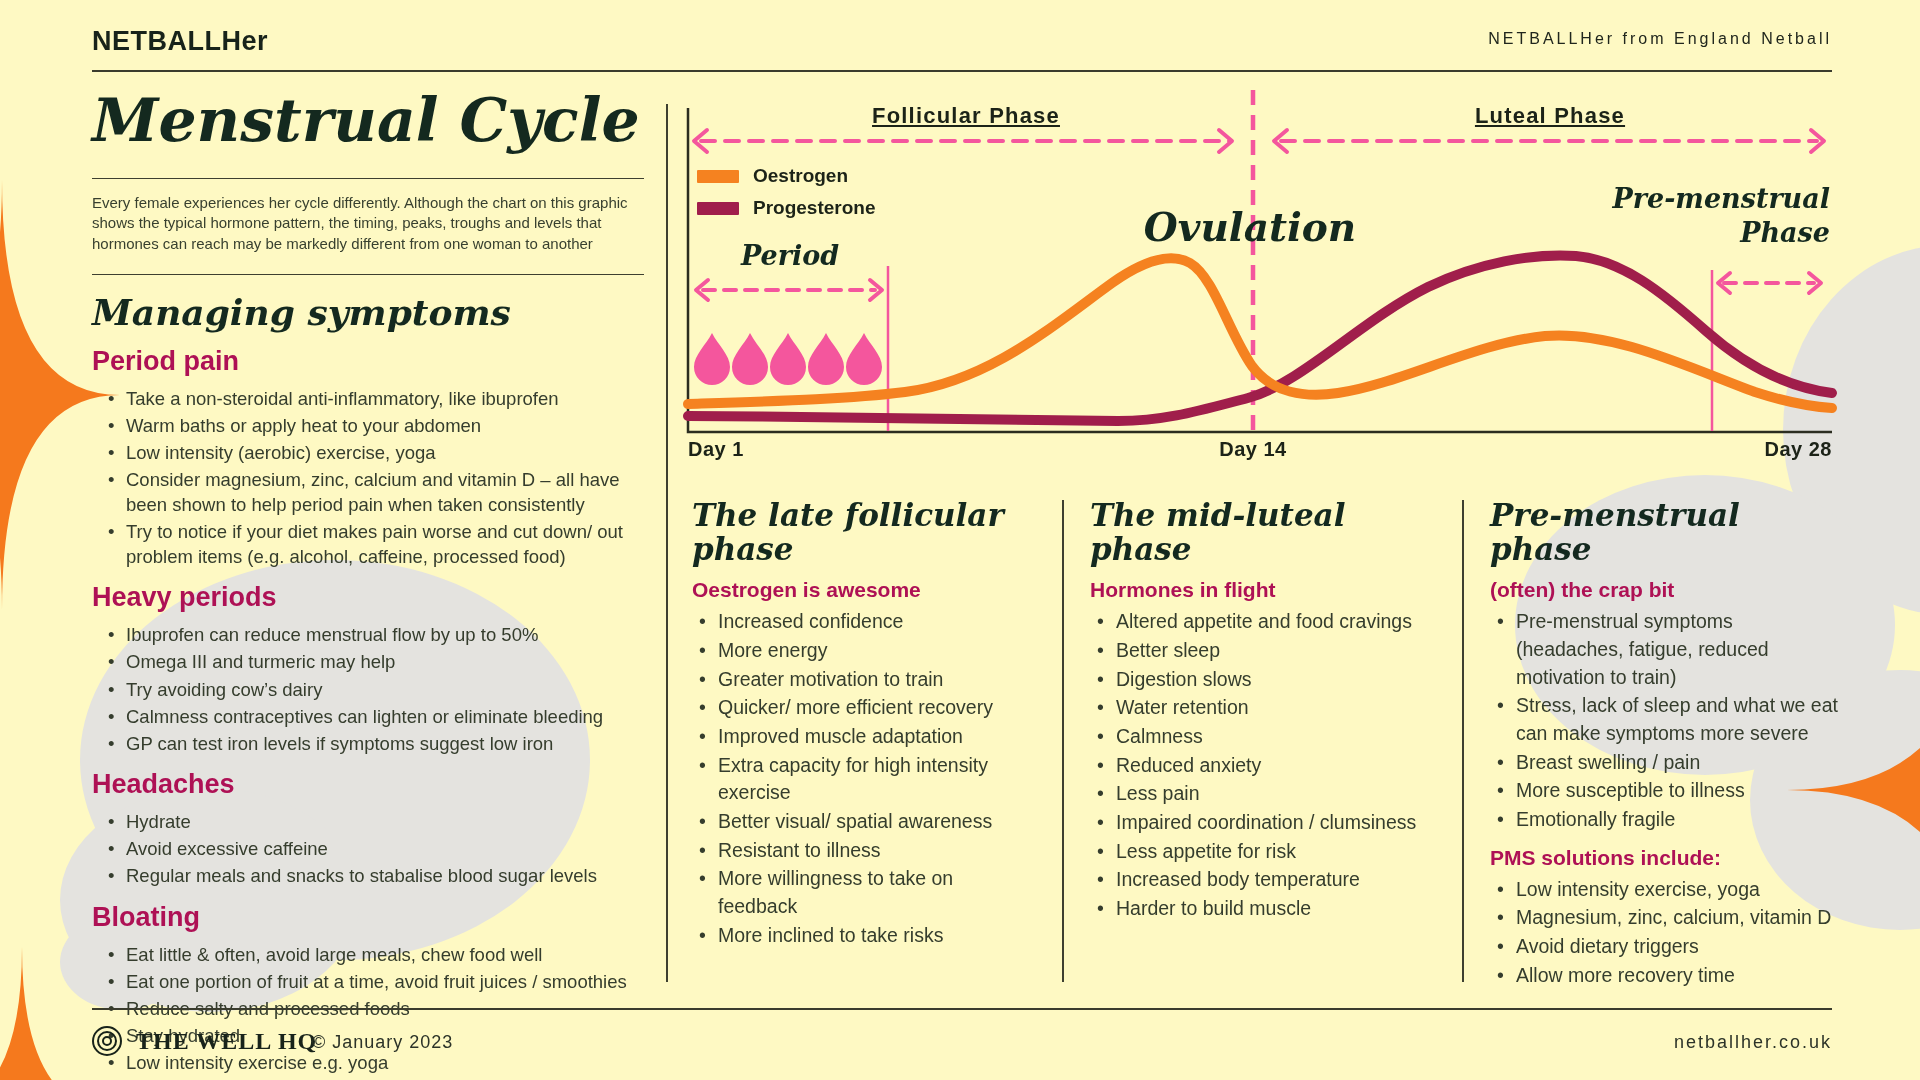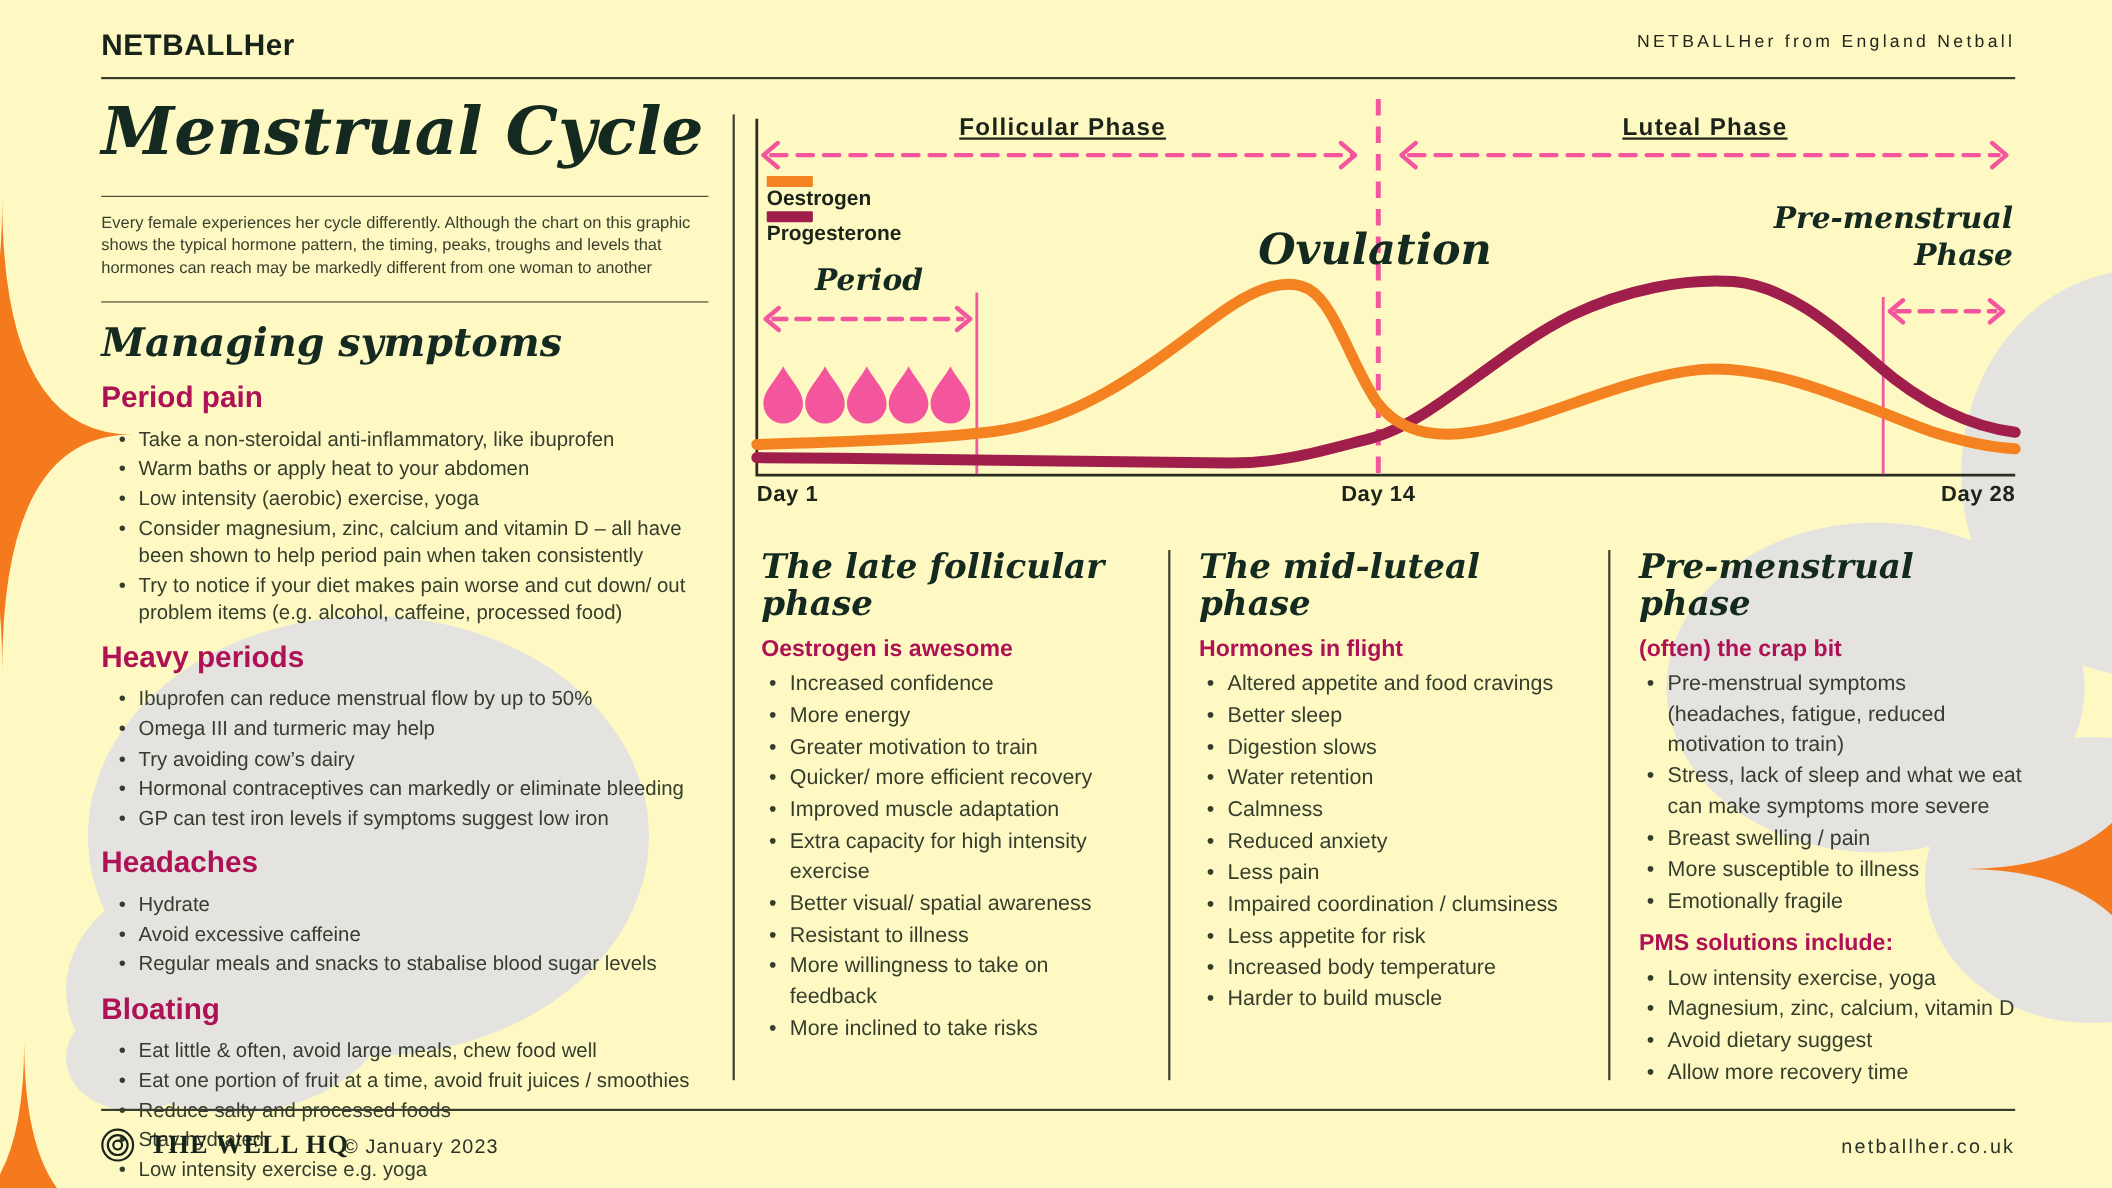--- a/index.html
+++ b/index.html
@@ -41,21 +41,21 @@
   .lbl-follicular{left:692px;width:548px;top:103px;}
   .lbl-luteal{left:1274px;width:552px;top:103px;}
   .lbl-ovulation{position:absolute;left:1100px;width:300px;top:204px;text-align:center;font-size:39px;}
   .lbl-period{position:absolute;left:690px;width:200px;top:240px;text-align:center;font-size:27px;}
   .lbl-pre{position:absolute;left:1556px;width:274px;top:182px;text-align:right;font-size:27px;line-height:1.25;white-space:pre-line;}
   .day{position:absolute;top:438px;font-size:20px;letter-spacing:.5px;}
   .day1{left:688px;}
   .day14{left:1153px;width:200px;text-align:center;}
   .day28{left:1682px;width:150px;text-align:right;}
   .legend{position:absolute;left:697px;top:160px;}
-  .legend .row{display:flex;height:32px;flex-direction:column;}
+  .legend .row{display:flex;align-items:center;height:32px;}
   .legend .swatch{width:42px;height:13px;margin-right:14px;border-radius:1px;}
   .legend .sw-oestrogen{background:#F58220;}
   .legend .sw-progesterone{background:#A01E4B;}
   .legend .lab{font-size:19px;}
 
   
   .col{position:absolute;top:498px;}
   .col-1{left:692px;width:332px;}
   .col-2{left:1090px;width:360px;}
   .col-3{left:1490px;width:352px;}
@@ -119,21 +119,21 @@
           <li>Consider magnesium, zinc, calcium and vitamin D – all have been shown to help period pain when taken consistently</li>
           <li>Try to notice if your diet makes pain worse and cut down/ out problem items (e.g. alcohol, caffeine, processed food)</li>
         </ul>
     </section>
     <section>
       <h3 class="crimson">Heavy periods</h3>
       <ul>
           <li>Ibuprofen can reduce menstrual flow by up to 50%</li>
           <li>Omega III and turmeric may help</li>
           <li>Try avoiding cow’s dairy</li>
-          <li>Hormonal contraceptives can markedly or eliminate bleeding</li>
+          <li>Calmness contraceptives can lighten or eliminate bleeding</li>
           <li>GP can test iron levels if symptoms suggest low iron</li>
         </ul>
     </section>
     <section>
       <h3 class="crimson">Headaches</h3>
       <ul>
           <li>Hydrate</li>
           <li>Avoid excessive caffeine</li>
           <li>Regular meals and snacks to stabalise blood sugar levels</li>
         </ul>
@@ -262,21 +262,21 @@
         <li>Pre-menstrual symptoms (headaches, fatigue, reduced motivation to train)</li>
         <li>Stress, lack of sleep and what we eat can make symptoms more severe</li>
         <li>Breast swelling / pain</li>
         <li>More susceptible to illness</li>
         <li>Emotionally fragile</li>
       </ul>
     <h3 class="crimson">PMS solutions include:</h3>
     <ul>
         <li>Low intensity exercise, yoga</li>
         <li>Magnesium, zinc, calcium, vitamin D</li>
-        <li>Avoid dietary suggest</li>
+        <li>Avoid dietary triggers</li>
         <li>Allow more recovery time</li>
       </ul>
   </div>
 
   <div class="rule rule-footer"></div>
   <svg class="spiral" width="38" height="38" viewBox="0 0 38 38" aria-hidden="true">
     <g fill="none" stroke="#18231A" stroke-width="2">
       <circle cx="19" cy="19" r="14"></circle>
       <circle cx="19" cy="19" r="9"></circle>
       <circle cx="19" cy="19" r="4"></circle>

